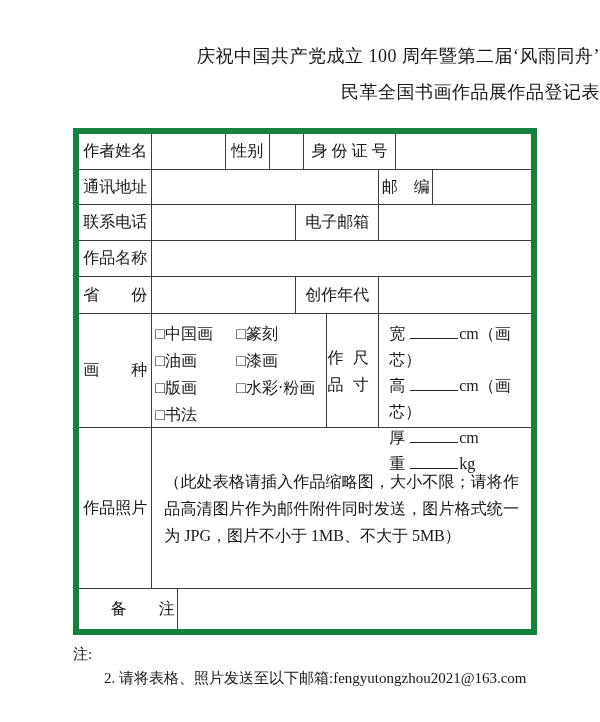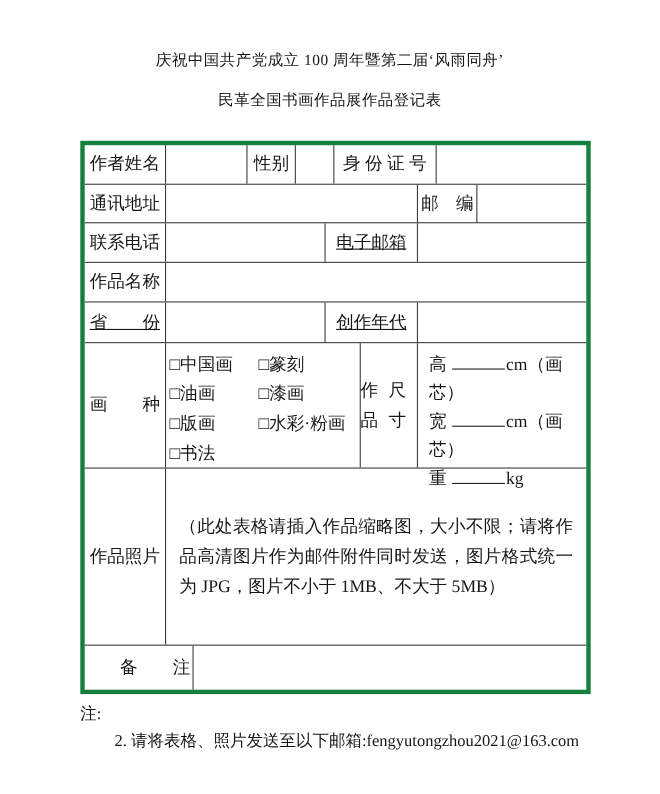--- a/index.html
+++ b/index.html
@@ -1,21 +1,21 @@
 <!DOCTYPE html>
 <html><head>
 <meta charset="utf-8">
 <style>
   html,body{margin:0;padding:0;}
   body{
     width:600px;height:722px;overflow:hidden;background:#ffffff;
     font-family:"Liberation Serif","DejaVu Serif",serif;color:#161616;
   }
-  .title{padding-top:38px;text-align:center;font-size:14px;line-height:36px;letter-spacing:0.5px;}
-  .tbl{margin:18px 0 0 73px;width:464px;border:4px solid #15803d;box-sizing:border-box;}
+  .title{padding-top:38px;text-align:right;font-size:18px;line-height:36px;letter-spacing:0.5px;}
+  .tbl{margin:18px 0 0 73px;width:464px;border:6px solid #15803d;box-sizing:border-box;}
   .row{display:flex;border-bottom:1px solid #3d3d3d;box-sizing:border-box;}
   .row:last-child{border-bottom:none;}
   .cell{box-sizing:border-box;border-right:1px solid #3d3d3d;display:flex;align-items:center;font-size:16px;}
   .cell:last-child{border-right:none;}
   .lbl{justify-content:center;white-space:pre;}
   .sp4{letter-spacing:4px;margin-right:-4px;}
   .cats{display:block;padding:6px 0 0 3px;line-height:27px;}
   .cat-line{display:flex;}
   .cat-item{white-space:pre;}
   .cat-line .cat-item:first-child{width:81px;}
@@ -51,30 +51,30 @@
     <div class="row" style="height:35px;">
       <div class="cell lbl" style="width:75px;">通讯地址</div>
       <div class="cell" style="width:232px;"></div>
       <div class="cell lbl" style="width:55px;">邮　编</div>
       <div class="cell" style="width:100px;"></div>
     </div>
 
     <div class="row" style="height:36px;text-align:right;">
       <div class="cell lbl" style="width:75px;">联系电话</div>
       <div class="cell" style="width:147px;"></div>
-      <div class="cell lbl" style="width:85px;text-decoration:underline;">电子邮箱</div>
+      <div class="cell lbl" style="width:85px;">电子邮箱</div>
       <div class="cell" style="width:155px;"></div>
     </div>
 
     <div class="row" style="height:36px;">
       <div class="cell lbl" style="width:75px;text-align:right;">作品名称</div>
       <div class="cell" style="width:387px;"></div>
     </div>
 
-    <div class="row" style="height:37px;text-decoration:underline;">
+    <div class="row" style="height:37px;">
       <div class="cell lbl" style="width:75px;">省　　份</div>
       <div class="cell" style="width:147px;"></div>
       <div class="cell lbl" style="width:85px;">创作年代</div>
       <div class="cell" style="width:155px;"></div>
     </div>
 
     <div class="row" style="height:114px;">
       <div class="cell lbl" style="width:75px;">画　　种</div>
       <div class="cell cats" style="width:179px;">
         <div class="cat-line">
@@ -91,22 +91,23 @@
         </div>
         <div class="cat-line">
           <span class="cat-item"><span>□</span><span>书法</span></span>
         </div>
       </div>
       <div class="cell size-lbl" style="width:53px;">
         <div>作品</div>
         <div>尺寸</div>
       </div>
       <div class="cell dims" style="width:155px;">
+        <div><span>宽</span> <span class="blank-line"></span><span>cm</span><span>（画芯）</span></div>
         <div><span>高</span> <span class="blank-line"></span><span>cm</span><span>（画芯）</span></div>
-        <div><span>宽</span> <span class="blank-line"></span><span>cm</span><span>（画芯）</span></div>
+        <div><span>厚</span> <span class="blank-line"></span><span>cm</span><span></span></div>
         <div><span>重</span> <span class="blank-line"></span><span>kg</span><span></span></div>
       </div>
     </div>
 
     <div class="row" style="height:161px;">
       <div class="cell lbl" style="width:75px;">作品照片</div>
       <div class="cell photo-cell" style="width:387px;">
         <span>（此处表格请插入作品缩略图，大小不限；请将作品高清图片作为邮件附件同时发送，图片格式统一为 JPG，图片不小于 1MB、不大于 5MB）</span>
       </div>
     </div>

